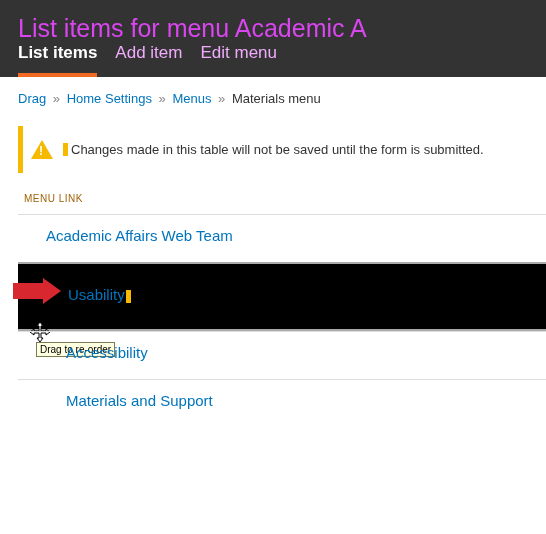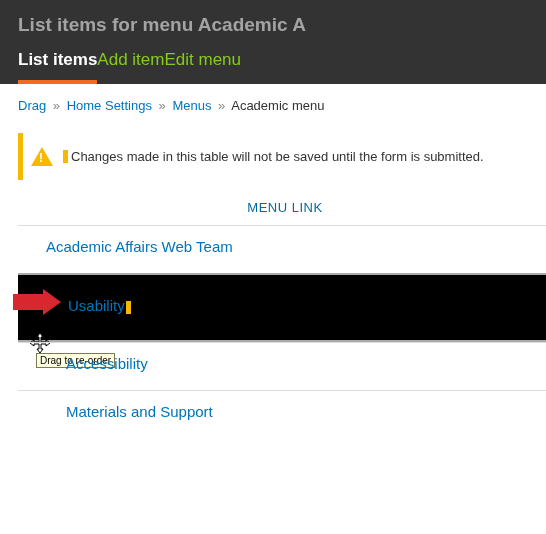--- a/index.html
+++ b/index.html
@@ -9,32 +9,32 @@
     color: #333;
     width: 546px;
     height: 534px;
     overflow: hidden;
   }
   .header {
     background: #333;
     padding: 14px 18px 0;
   }
   .page-title {
-    color: #a3a3a3;
-    font-size: 19px;
-    font-weight: 700;
+    color: #d946ef;
+    font-size: 25px;
+    font-weight: 400;
     white-space: nowrap;
     overflow: hidden;
   }
   .tabs {
     display: flex;
-    margin-top: 14px;
+    gap: 18px;
   }
   .tab {
-    color: #84cc16;
+    color: #f0abfc;
     font-size: 17px;
     padding-bottom: 10px;
     cursor: pointer;
   }
   .tab.active {
     color: #fff;
     font-weight: bold;
     border-bottom: 4px solid #f26a21;
   }
   .breadcrumbs {
@@ -81,25 +81,24 @@
   }
   .msg .change-dot {
     display: inline-block;
     width: 5px; height: 13px;
     background: #f5b900;
     margin-right: 3px;
     vertical-align: middle;
   }
 
   .col-header {
-    color: #0369a1;
+    color: #a16207;
     letter-spacing: 0.5px;
-    font-size: 13px;
+    font-size: 10px;
     padding: 0 0 10px 6px;
-    text-align: center;
   }
 
   .row {
     border-top: 1px solid #ddd;
     padding: 12px 0 18px;
     position: relative;
   }
   .row a.link {
     color: #0074bd;
     text-decoration: none;
@@ -159,21 +158,21 @@
   </div>
 </div>
 
 <div class="breadcrumbs">
   <a>Drag</a>
   <span class="sep">»</span>
   <a>Home Settings</a>
   <span class="sep">»</span>
   <a>Menus</a>
   <span class="sep">»</span>
-  <span>Academic menu</span>
+  <span>Materials menu</span>
 </div>
 
 <div class="content">
 
   <div class="msg">
     <span class="tri"></span>
     <span class="change-dot"></span>
     <span>Changes made in this table will not be saved until the form is submitted.</span>
   </div>
 

